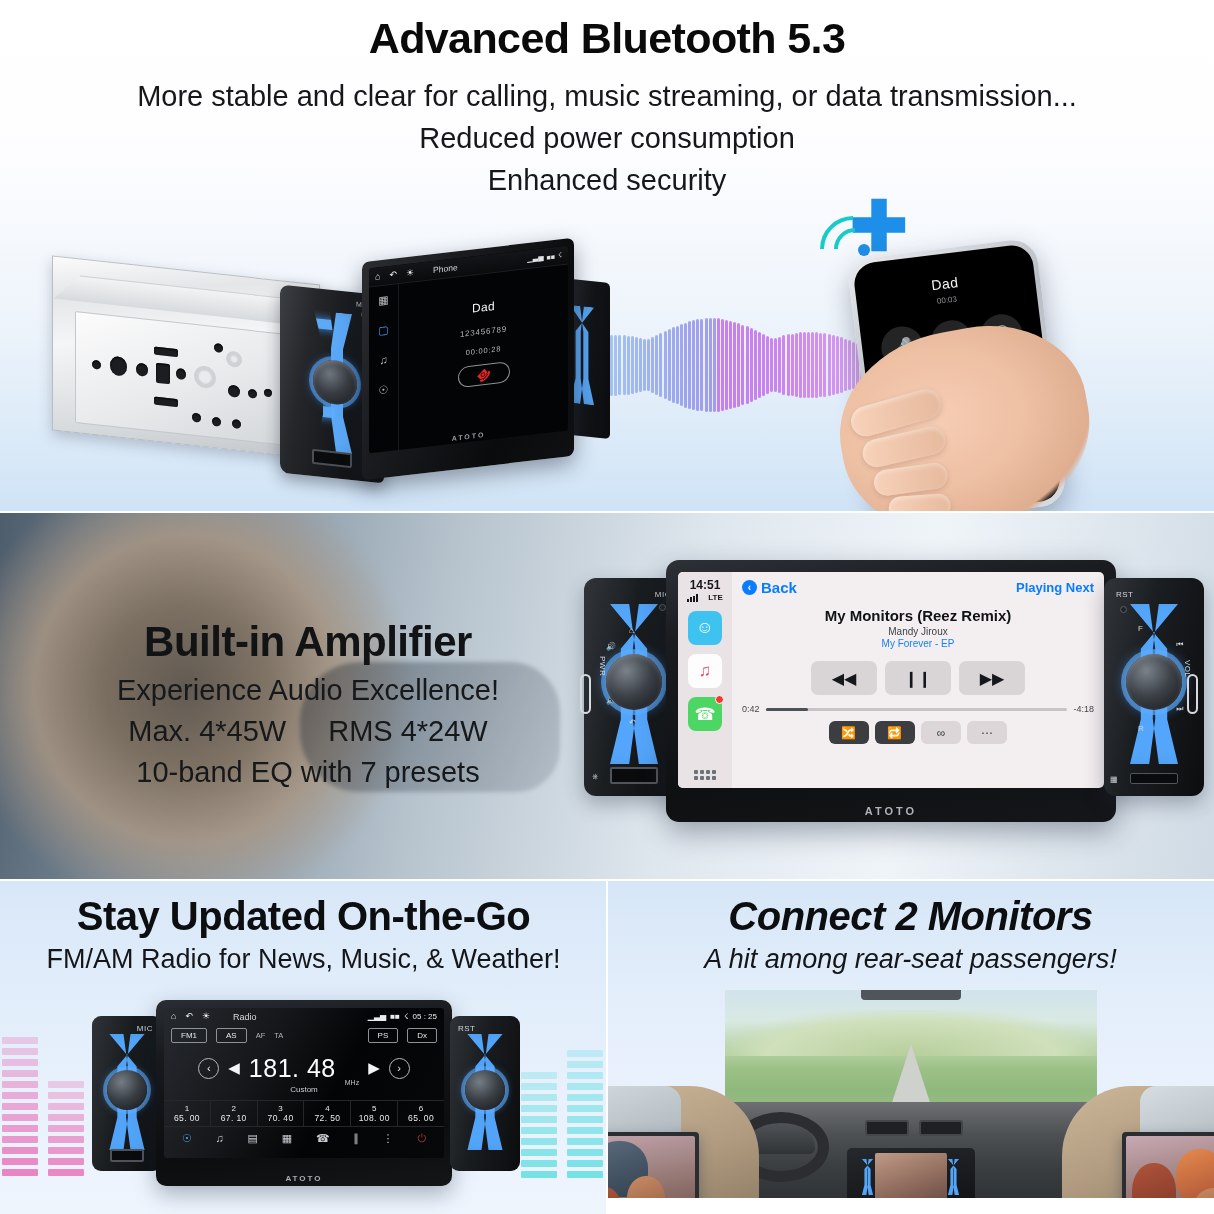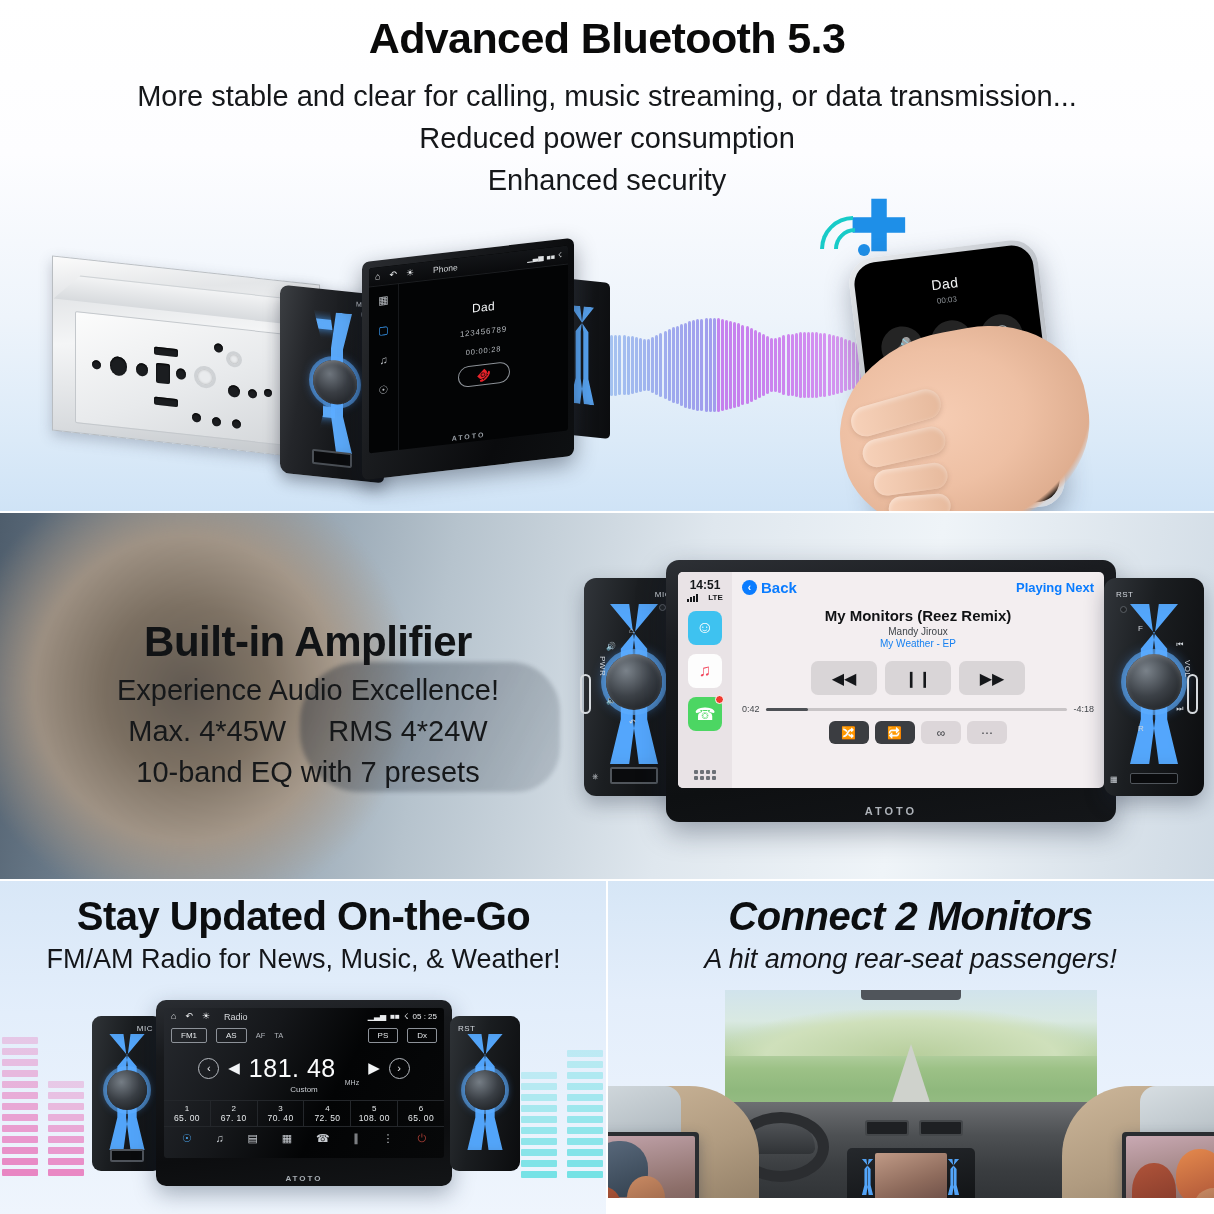--- a/index.html
+++ b/index.html
@@ -284,21 +284,21 @@
 
   .hu3 { position: absolute; left: 78px; top: 120px; width: 452px; height: 200px; }
   .hu3-center {
     position: absolute; left: 78px; top: 0; width: 296px; height: 186px;
     background: linear-gradient(172deg,#2a2d32 0%,#17191c 26%,#0c0d0f 72%,#131517 100%);
     border-radius: 10px; padding: 8px; box-shadow: 0 8px 22px rgba(30,45,70,.35);
   }
   .r-screen { width: 100%; height: 150px; background: linear-gradient(118deg,#26292e 0%,#15171a 34%,#030405 60%,#070809 100%); border-radius: 3px; overflow: hidden; }
   .r-top { height: 17px; display: flex; align-items: center; gap: 9px; padding: 0 7px; }
   .r-top .ic { color: #eef0f2; font-size: 9px; line-height: 1; }
-  .r-lab { color: #d6d9dc; font-size: 9px; margin-left: 5px; }
+  .r-lab { color: #d6d9dc; font-size: 9px; margin-left: 14px; }
   .r-status { margin-left: auto; display: flex; align-items: center; gap: 4px; color: #e9ebed; font-size: 8px; }
   .r-btnrow { display: flex; align-items: center; padding: 0 7px; gap: 9px; height: 20px; }
   .r-pill { border: 1px solid #8d9299; color: #e6e9eb; font-size: 8px; padding: 2px 9px; border-radius: 2px; }
   .r-flat { color: #b0b4b9; font-size: 7.5px; }
   .r-freqrow { display: flex; align-items: center; justify-content: center; gap: 9px; height: 46px; }
   .r-arrow-c { width: 21px; height: 21px; border-radius: 50%; border: 1px solid #b6bac0; color: #eceef0; font-size: 11px; display: flex; align-items: center; justify-content: center; }
   .r-tri { color: #f2f4f6; font-size: 15px; }
   .r-freq { color: #fbfcfd; font-size: 25px; letter-spacing: .5px; }
   .r-mhz { color: #c2c6cb; font-size: 7px; align-self: flex-end; margin-bottom: 5px; }
   .r-custom { text-align: center; color: #c9cdd2; font-size: 8px; margin-top: -6px; }
@@ -683,21 +683,21 @@
               <div class="cp-back">
                 <span class="cp-back-circ">‹</span>
                 <span>Back</span>
               </div>
               <div class="cp-next">Playing Next</div>
             </div>
             <div class="cp-content">
               <div class="cp-info">
                 <div class="cp-song">My Monitors (Reez Remix)</div>
                 <div class="cp-artist">Mandy Jiroux</div>
-                <div class="cp-album">My Weather - EP</div>
+                <div class="cp-album">My Forever - EP</div>
                 <div class="cp-ctrls">
                   <div class="cp-cbtn">
                       <span>◀◀</span>
                     </div>
                   <div class="cp-cbtn">
                       <span>❙❙</span>
                     </div>
                   <div class="cp-cbtn">
                       <span>▶▶</span>
                     </div>

